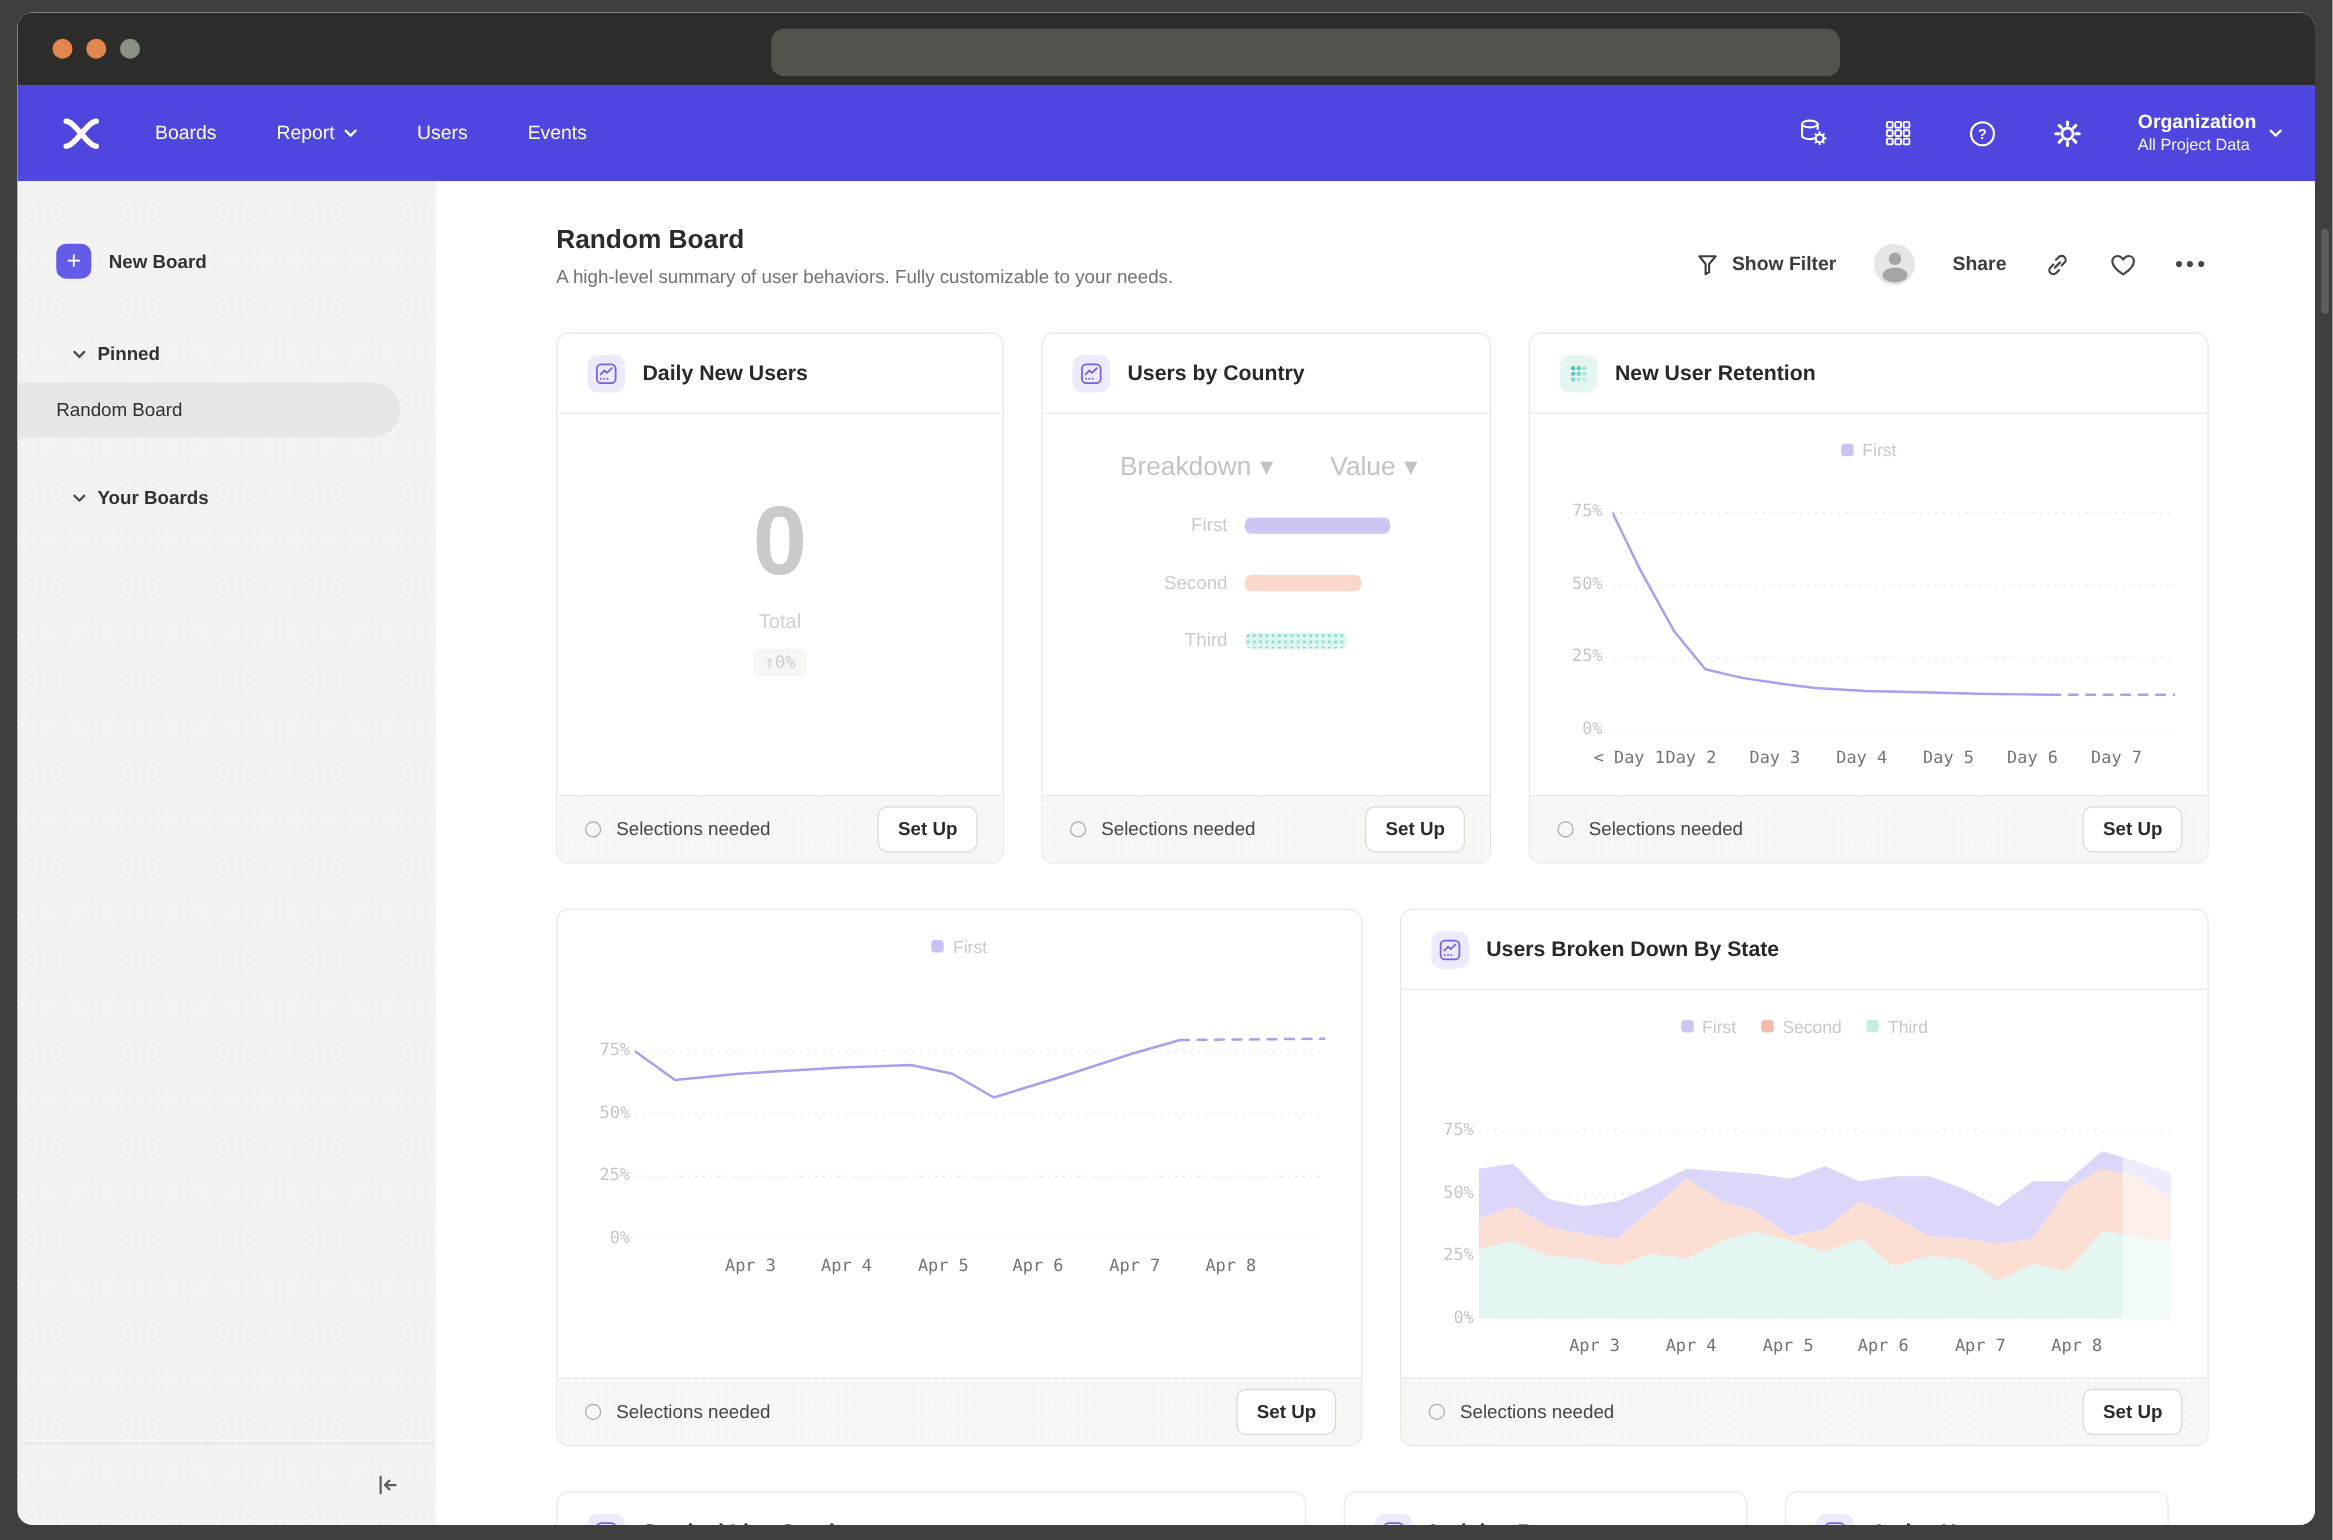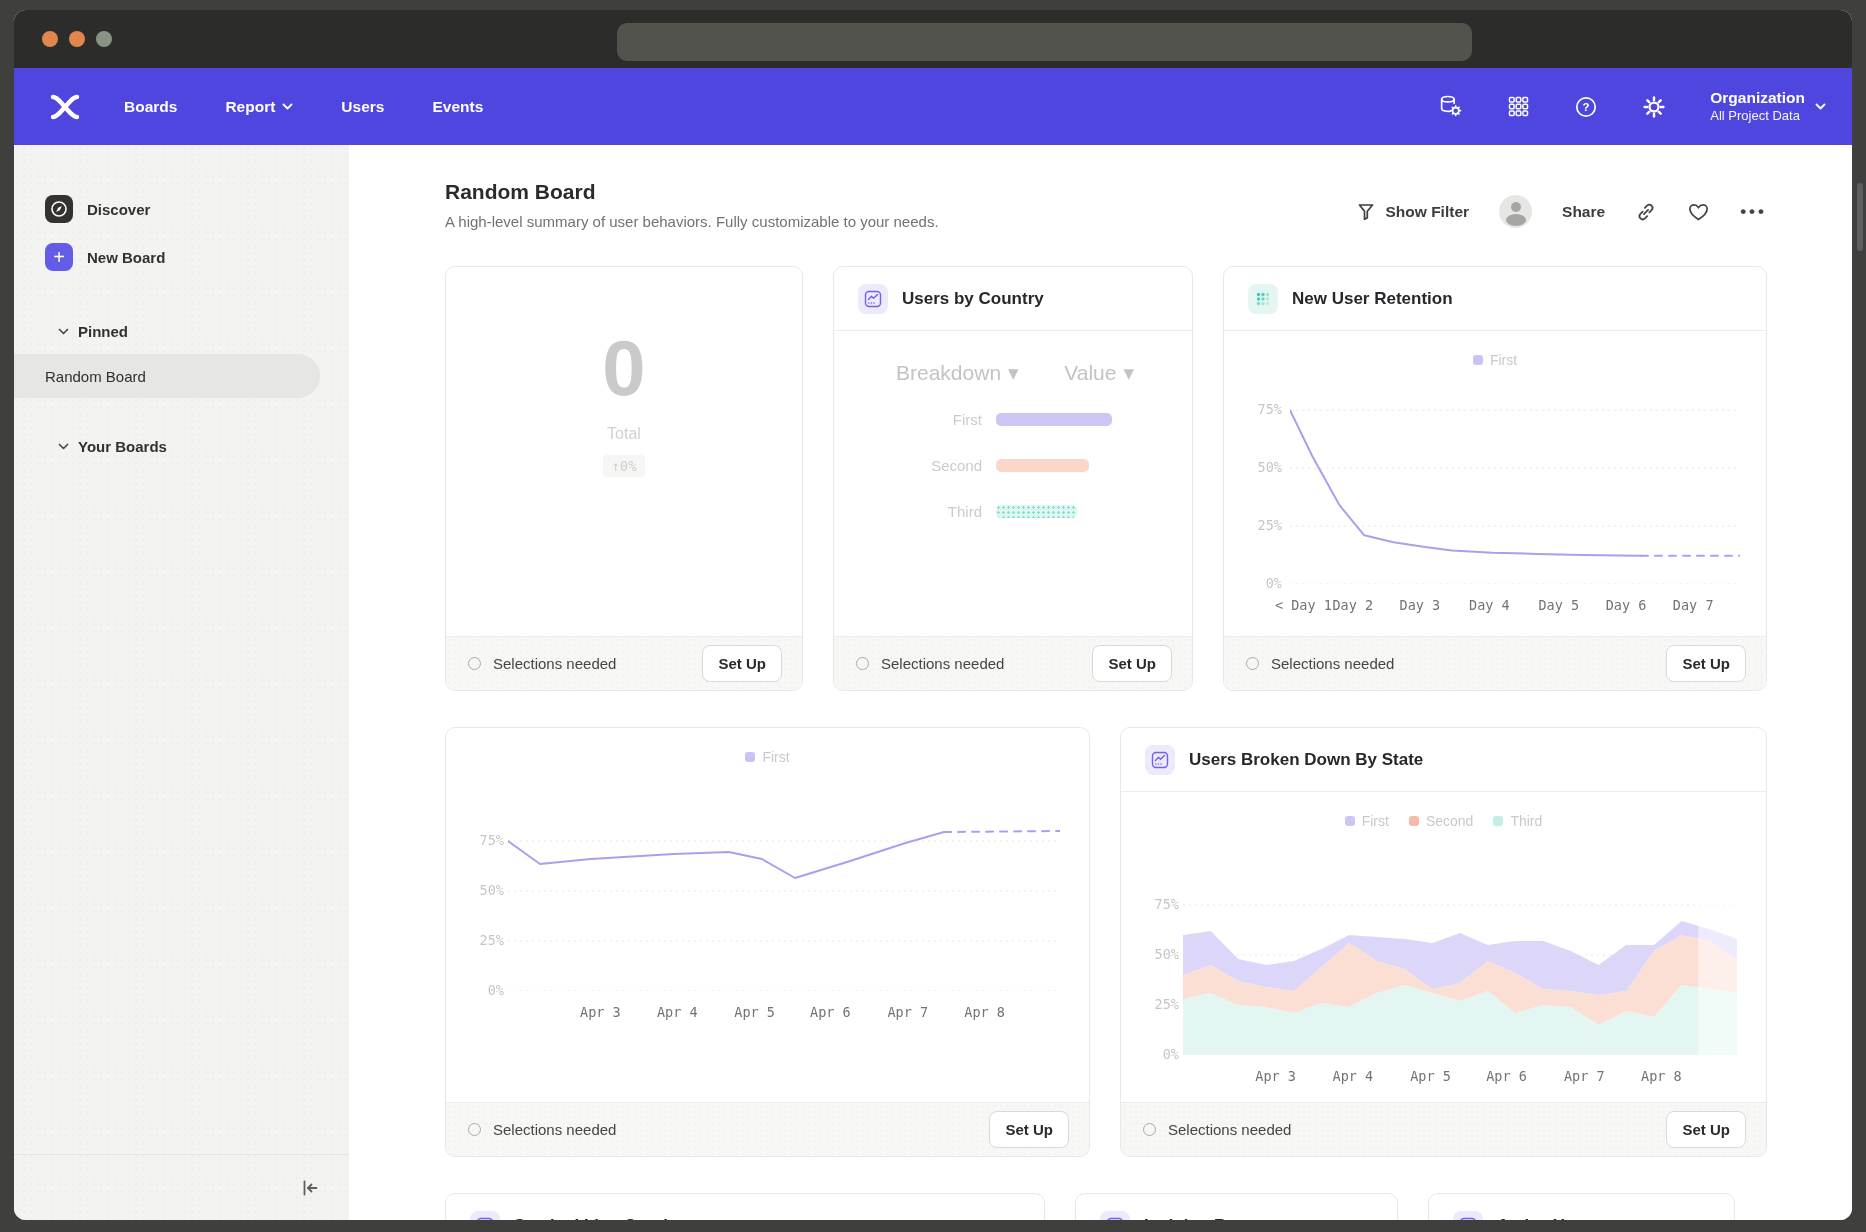--- a/index.html
+++ b/index.html
@@ -10,21 +10,21 @@
 
   
   .titlebar { height:58px; background:#2c2c2a; position:relative; flex:0 0 auto; }
   .lights { position:absolute; left:28px; top:21px; display:flex; gap:11px; }
   .light { width:16px; height:16px; border-radius:50%; cursor:pointer; }
   .address { position:absolute; left:603px; top:13px; width:855px; height:38px; border-radius:10px; background:#53534e; cursor:text; }
 
   
   .navbar { height:77px; background:#4f46df; position:relative; display:flex; align-items:center; padding-left:34px; color:#fff; flex:0 0 auto; }
   .logo { display:flex; align-items:center; margin-right:42px; cursor:pointer; }
-  .nav-items { display:flex; gap:48px; font-size:15.5px; font-weight:700; }
+  .nav-items { display:flex; gap:48px; font-size:15.5px; font-weight:400; }
   .nav-item { display:flex; align-items:center; gap:7px; cursor:pointer; white-space:nowrap; }
   .searchbar { position:absolute; left:623px; top:15px; width:606px; height:46px; background:rgba(255,255,255,.14); border-radius:10px; display:flex; align-items:center; padding:0 16px; gap:11px; color:rgba(255,255,255,.78); font-size:15.5px; cursor:text; }
   .nav-right { position:absolute; right:26px; top:0; height:77px; display:flex; align-items:center; gap:44px; }
   .nav-icon { display:flex; align-items:center; justify-content:center; cursor:pointer; color:#fff; }
   .org { display:flex; align-items:center; gap:10px; cursor:pointer; }
   .org-text { text-align:left; }
   .org-name { font-size:15.5px; font-weight:700; line-height:1.25; }
   .org-proj { font-size:13px; font-weight:400; line-height:1.3; opacity:.95; }
 
   
@@ -182,29 +182,20 @@
           </svg>
       </span>
     </div>
   </div>
 
   <div class="content">
 
     <aside class="sidebar">
       <div class="side-inner">
         <div class="side-item">
-          <span class="side-icon discover-chip">
-            <svg width="18" height="18" viewBox="0 0 18 18" fill="none">
-              <circle cx="9" cy="9" r="7" stroke="#fff" stroke-width="1.6"></circle>
-              <polygon points="11.9,6.1 9.8,10.2 6.1,11.9 8.2,7.8" fill="#fff"></polygon>
-            </svg>
-          </span>
-          <span class="side-label">Discover</span>
-        </div>
-        <div class="side-item">
           <span class="side-icon newboard-chip">+</span>
           <span class="side-label">New Board</span>
         </div>
 
         <div class="side-section" style="margin-top:38px;">
           <span class="chev">
               <svg width="11" height="7" viewBox="0 0 11 7" fill="none">
                 <path d="M1.5 1.5 5.5 5.5 9.5 1.5" stroke="#4b4b49" stroke-width="1.7" stroke-linecap="round" stroke-linejoin="round"></path>
               </svg>
             </span>
@@ -263,20 +254,32 @@
           <svg width="23" height="23" viewBox="0 0 24 24" fill="none">
               <path d="M12 20.3C5.4 16 3 12.6 3 9.3 3 6.9 4.9 5 7.3 5c1.8 0 3.5 1 4.7 2.8C13.2 6 14.9 5 16.7 5 19.1 5 21 6.9 21 9.3c0 3.3-2.4 6.7-9 11z" stroke="#454543" stroke-width="1.8"></path>
             </svg>
         </span>
         <span class="dots-3">•••</span>
       </div>
 
       <div class="cards-row">
 
         <div class="card" style="width:358px; height:425px;">
+          <div class="card-head">
+            <span class="chip lav">
+              <svg width="18" height="18" viewBox="0 0 18 18" fill="none" stroke="currentColor" stroke-width="1.4">
+                <rect x="1.5" y="1.5" width="15" height="15" rx="3.5"></rect>
+                <polyline points="4.5,9.5 7.5,6.3 9.5,8.3 13.5,4.5" stroke-linecap="round" stroke-linejoin="round"></polyline>
+                <circle cx="4.8" cy="13" r="0.8" fill="currentColor" stroke="none"></circle>
+                  <circle cx="7.4" cy="13" r="0.8" fill="currentColor" stroke="none"></circle>
+                  <circle cx="10" cy="13" r="0.8" fill="currentColor" stroke="none"></circle>
+              </svg>
+            </span>
+            <span class="card-title">Daily New Users</span>
+          </div>
           <div class="card-body">
             <div class="zero-wrap">
               <div class="zero">0</div>
               <div class="total-label">Total</div>
               <div><span class="delta-badge">↑0%</span></div>
             </div>
           </div>
           <div class="card-foot">
             <span class="status-circle"></span>
             <span class="status-text">Selections needed</span>

